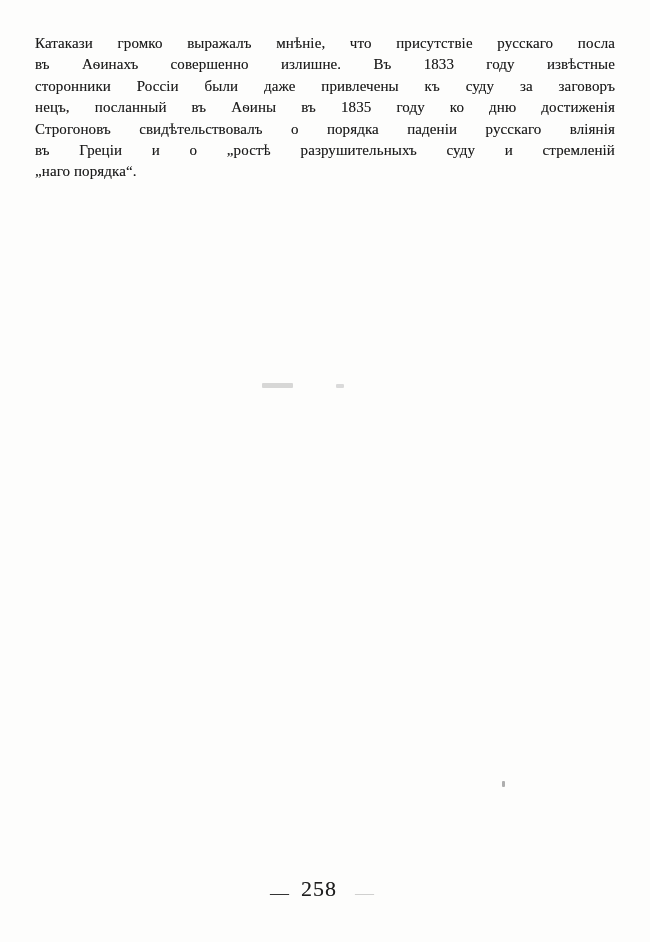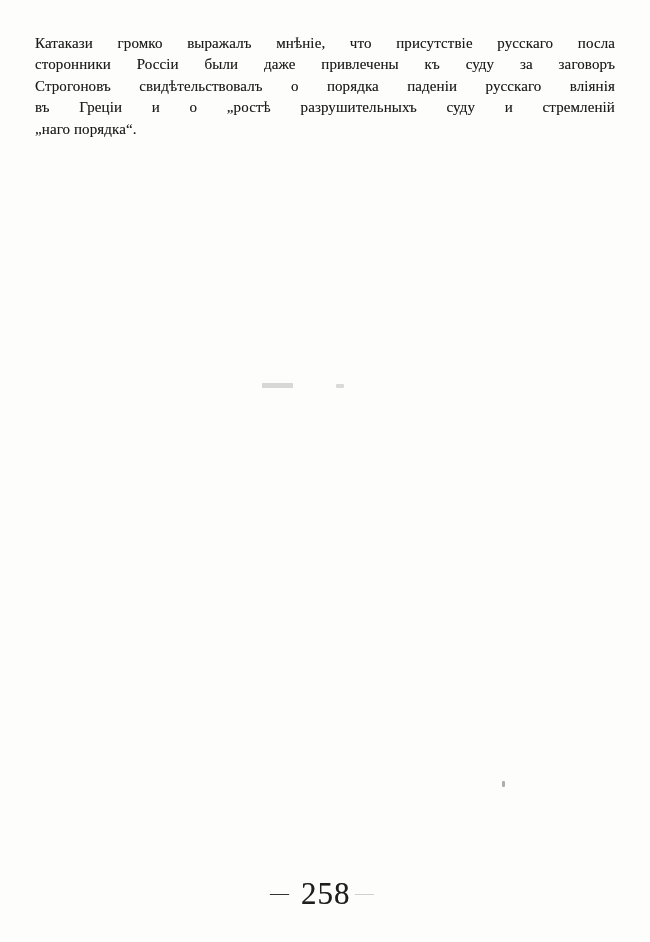--- a/index.html
+++ b/index.html
@@ -60,34 +60,36 @@
     font-size: 19px;
     color: #2a2a2a;
     letter-spacing: -1px;
   }
   .footer-dash.left  { left: 270px; top: 6px; }
   .footer-dash.right { left: 355px; top: 6px; opacity: 0.22; filter: blur(0.4px); }
   .page-number {
     position: absolute;
     left: 301px;
     top: 0px;
-    font-size: 31px;
+    font-size: 22px;
     letter-spacing: 1px;
     color: #1e1e1e;
     text-shadow: 0 0 0.3px rgba(25,25,25,0.45);
   }
 </style>
 </head>
 <body>
 
 <div class="scan-page">
 
   <div class="body-text">
     <div class="text-line">Катакази громко выражалъ мнѣніе, что присутствіе русскаго посла</div>
+    <div class="text-line">въ Аѳинахъ совершенно излишне. Въ 1833 году извѣстные</div>
     <div class="text-line">сторонники Россіи были даже привлечены къ суду за заговоръ</div>
+    <div class="text-line">нецъ, посланный въ Аѳины въ 1835 году ко дню достиженія</div>
     <div class="text-line">Строгоновъ свидѣтельствовалъ о порядка паденіи русскаго вліянія</div>
     <div class="text-line">въ Греціи и о „ростѣ разрушительныхъ суду и стремленій</div>
     <div class="text-line last-line">„наго порядка“.</div>
   </div>
 
   <div class="artifact speck-a"></div>
   <div class="artifact speck-b"></div>
   <div class="artifact speck-c"></div>
 
   <div class="footer-row">

